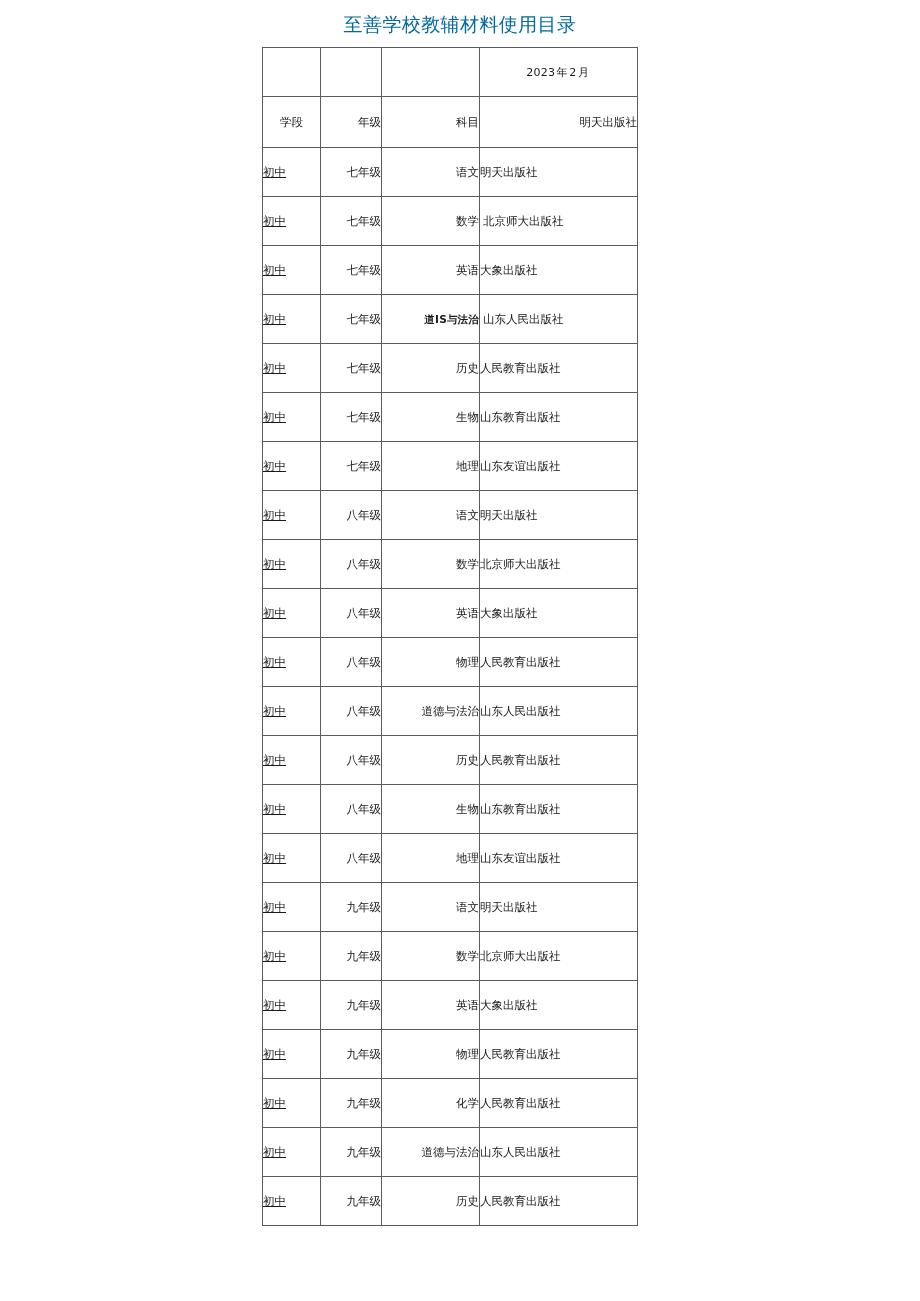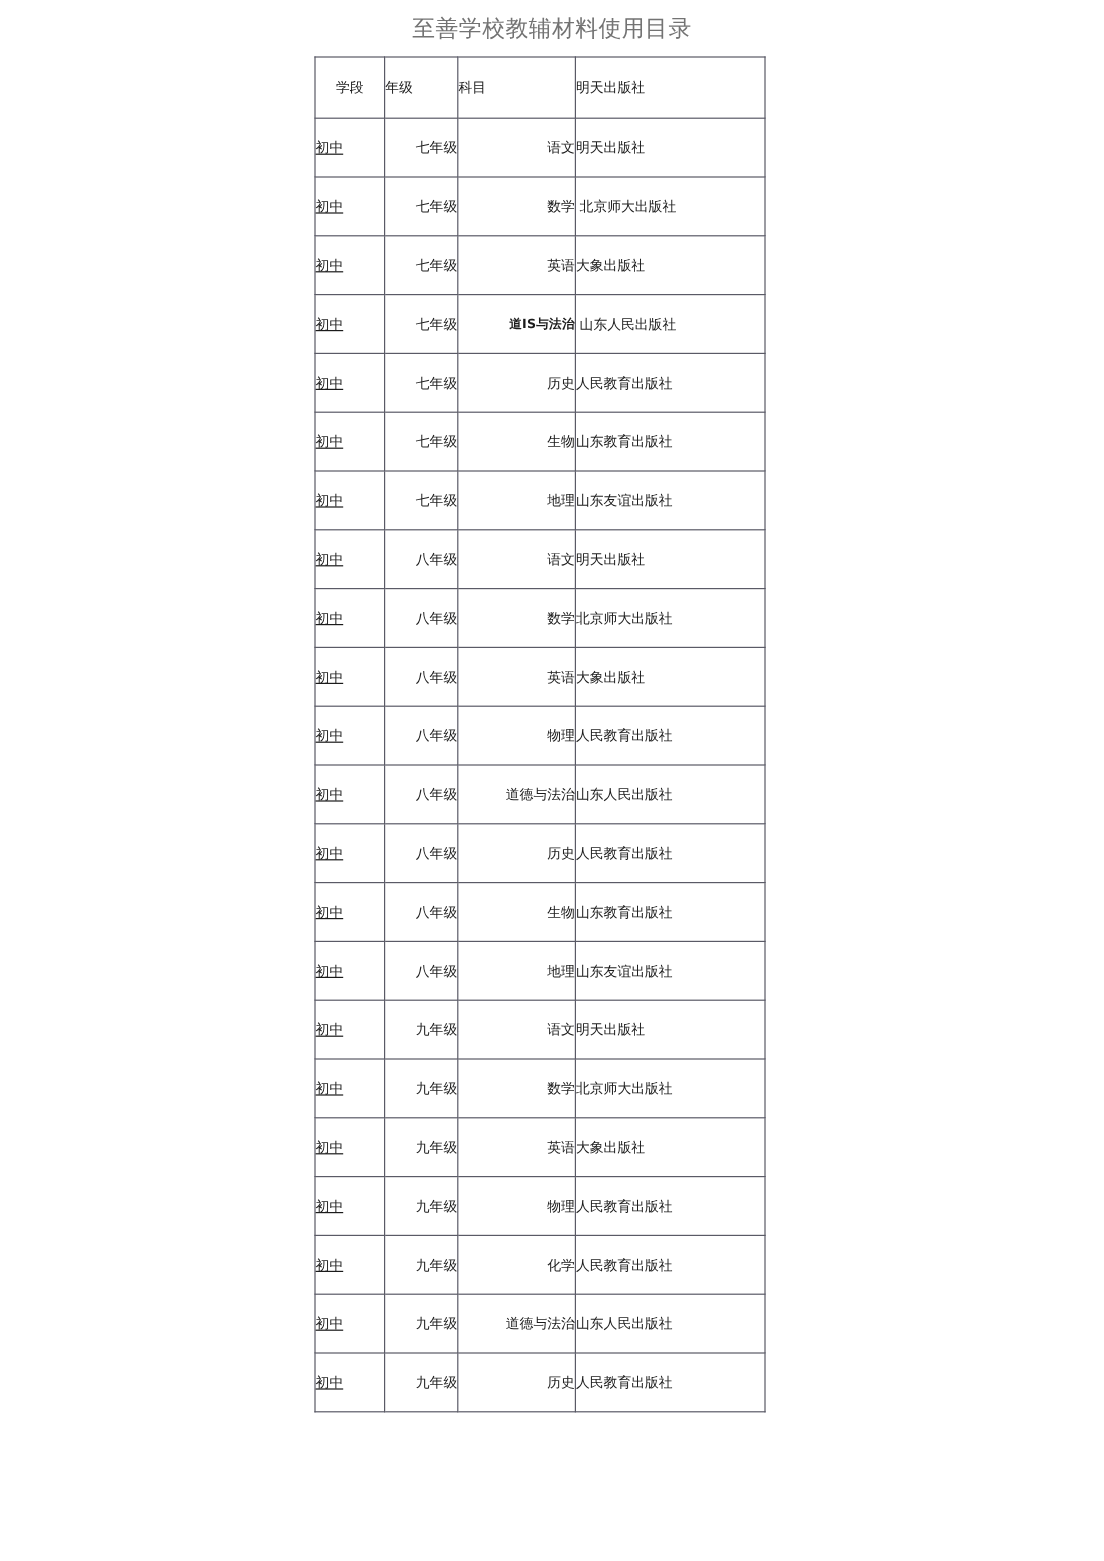--- a/index.html
+++ b/index.html
@@ -20,21 +20,21 @@
   .doc-title {
     position: absolute;
     left: 0;
     top: 12px;
     width: 920px;
     text-align: center;
     font-family: "DejaVu Serif", "Liberation Serif", serif;
     font-size: 19px;
     line-height: 24px;
     letter-spacing: 0.4px;
-    color: #737373;
+    color: #0369a1;
     white-space: nowrap;
   }
 
   
   .table-wrap {
     position: absolute;
     left: 262px;
     top: 47px;
     width: 375px;
   }
@@ -76,21 +76,21 @@
     padding: 0 1.5px;
   }
 
   tr.head-row td { height: 50px; }
   .head-stage {
     vertical-align: bottom;
     text-align: center;
     padding: 0 0 5px 8px;
   }
   .head-center {
-    text-align: left;
+    text-align: right;
     vertical-align: middle;
     padding-top: 4px;
     margin-top: 10px;
   }
 
   
   tr.data-row td { height: 48px; }
   .cell-stage {
     text-align: left;
     vertical-align: top;
@@ -138,20 +138,28 @@
 <div class="table-wrap">
   <table class="catalog">
     <colgroup>
       <col class="c-stage">
       <col class="c-grade">
       <col class="c-subject">
       <col class="c-press">
     </colgroup>
     <tbody>
 
+      <tr class="date-row">
+        <td></td>
+        <td></td>
+        <td></td>
+        <td class="date-cell">
+          <span class="date-text"><span>2023</span><span class="cjk">年</span><span>2</span><span class="cjk">月</span></span>
+        </td>
+      </tr>
 
       <tr class="head-row">
         <td class="head-stage">学段</td>
         <td class="head-center">年级</td>
         <td class="head-center">科目</td>
         <td class="head-center">明天出版社</td>
       </tr>
 
     <tr class="data-row">
           <td class="cell-stage">初中</td>

